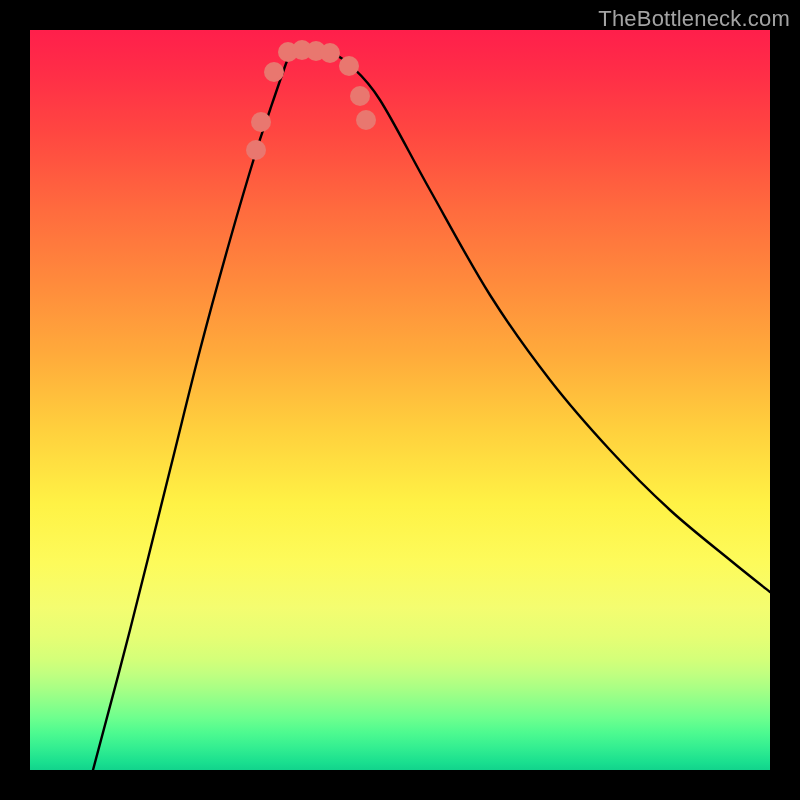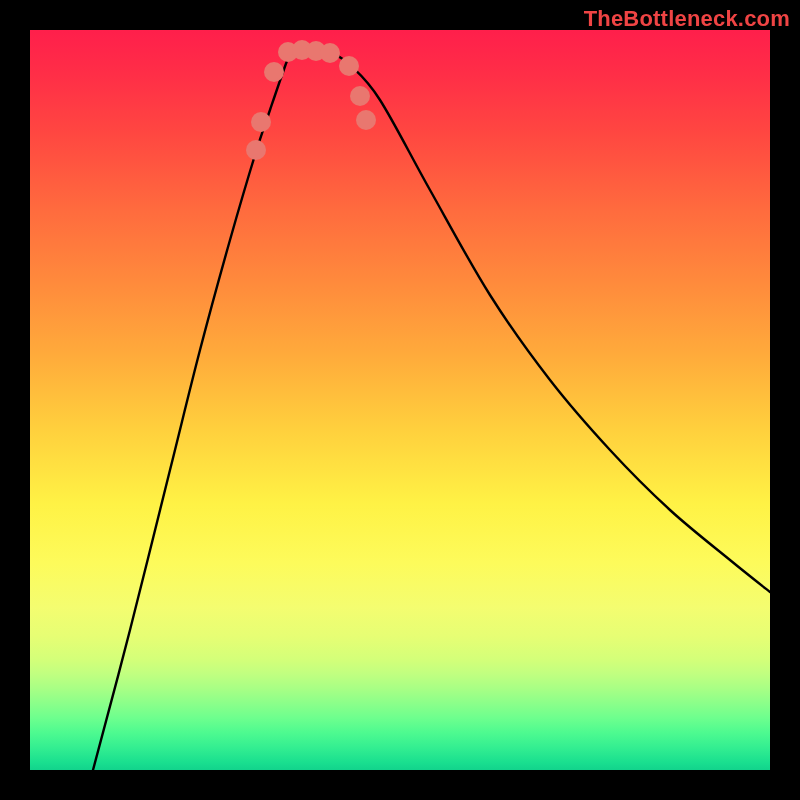--- a/index.html
+++ b/index.html
@@ -14,23 +14,23 @@
   .frame {
     position: relative;
     width: 800px;
     height: 800px;
     background: #000;
   }
   .watermark {
     position: absolute;
     top: 6px;
     right: 10px;
-    color: #ef4444;
+    color: #a3a3a3;
     font-size: 22px;
-    font-weight: 700;
+    font-weight: 400;
     letter-spacing: 0.2px;
     z-index: 10;
   }
   .plot {
     position: absolute;
     left: 30px;
     top: 30px;
     width: 740px;
     height: 740px;
     background: linear-gradient(to bottom,

